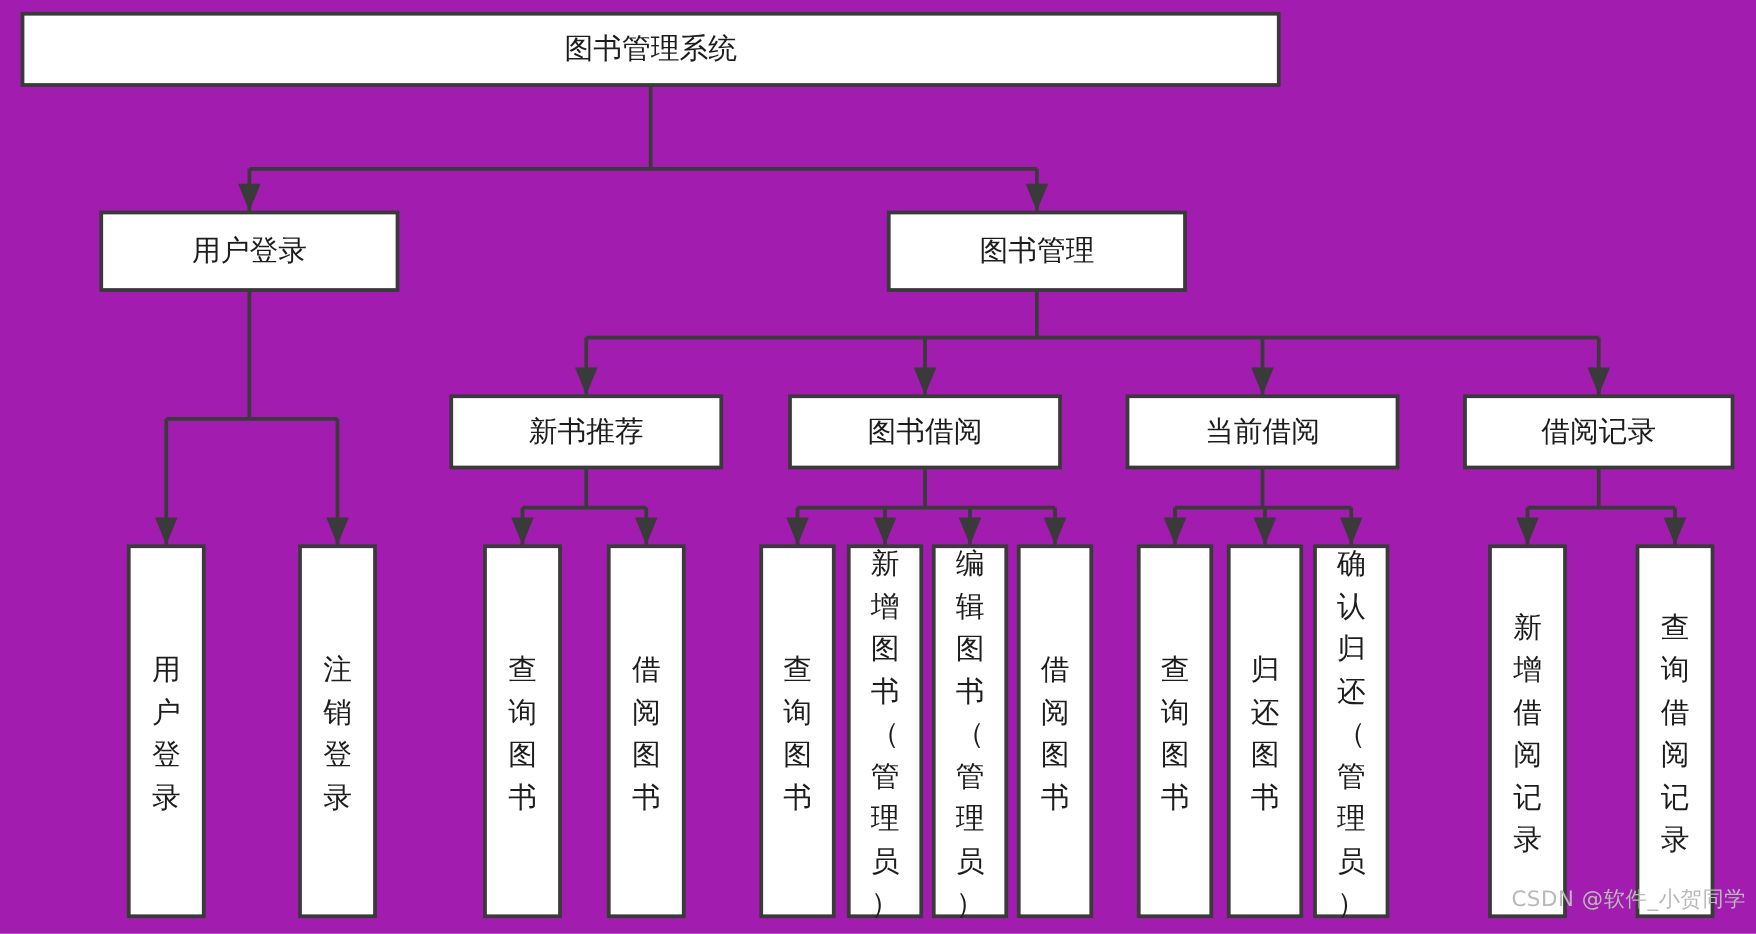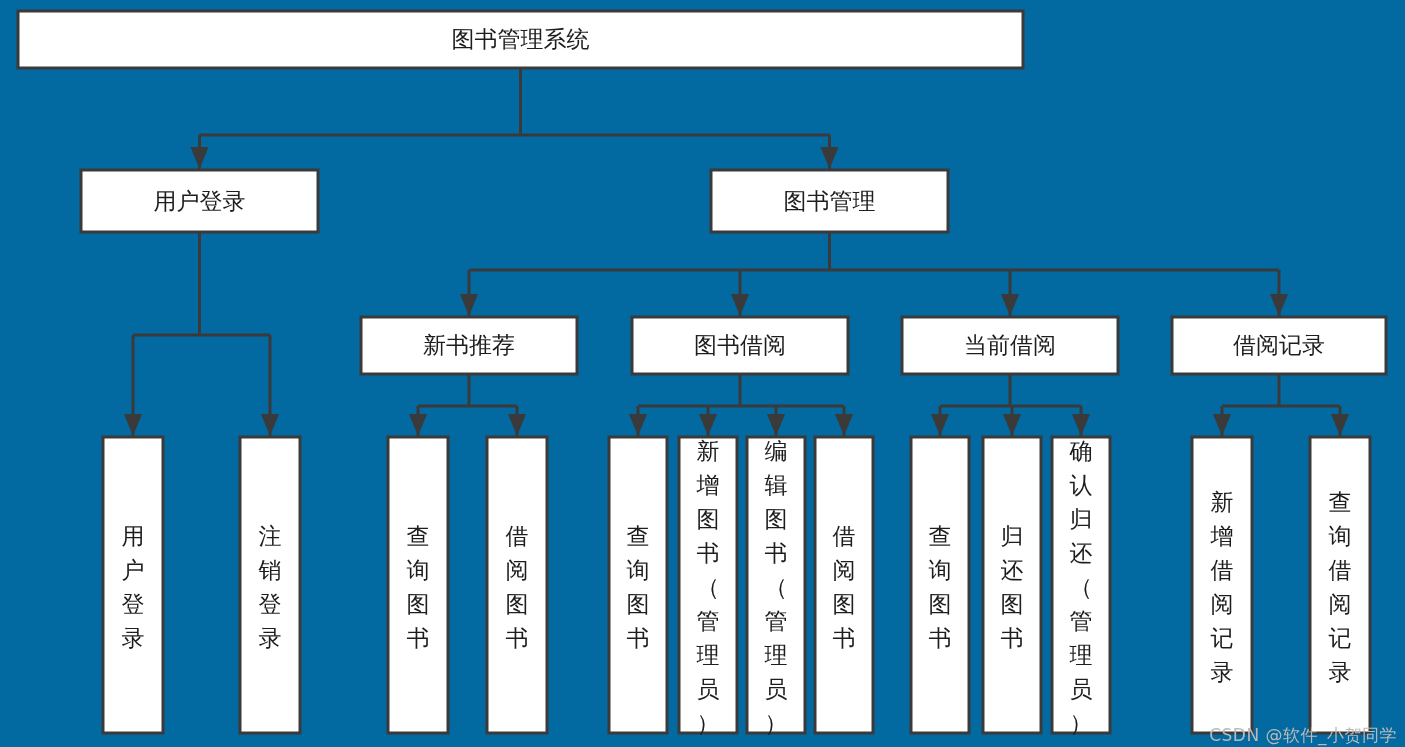--- a/index.html
+++ b/index.html
@@ -11,21 +11,21 @@
   body {
     width: 1405px;
     height: 747px;
     overflow: hidden;
     font-family: "DejaVu Sans", "Liberation Sans", sans-serif;
   }
   #diagram-root {
     position: relative;
     width: 1405px;
     height: 747px;
-    background: #0369a1;
+    background: #a21caf;
   }
   svg#tree-svg {
     position: absolute;
     left: 0;
     top: 0;
     width: 1405px;
     height: 747px;
     display: block;
   }
   .node-box {
@@ -52,21 +52,21 @@
   }
   .node-label-v {
     fill: #1d1d1d;
     font-family: "DejaVu Sans", "Liberation Sans", sans-serif;
     font-size: 23px;
     text-anchor: middle;
   }
   .watermark {
     position: absolute;
     right: 8px;
-    bottom: 0;
+    bottom: 16px;
     font-family: "DejaVu Sans", "Liberation Sans", sans-serif;
     font-size: 17px;
     color: #b9b9b9;
     letter-spacing: 0.5px;
     white-space: nowrap;
     user-select: none;
   }
 </style>
 </head>
 <body>

